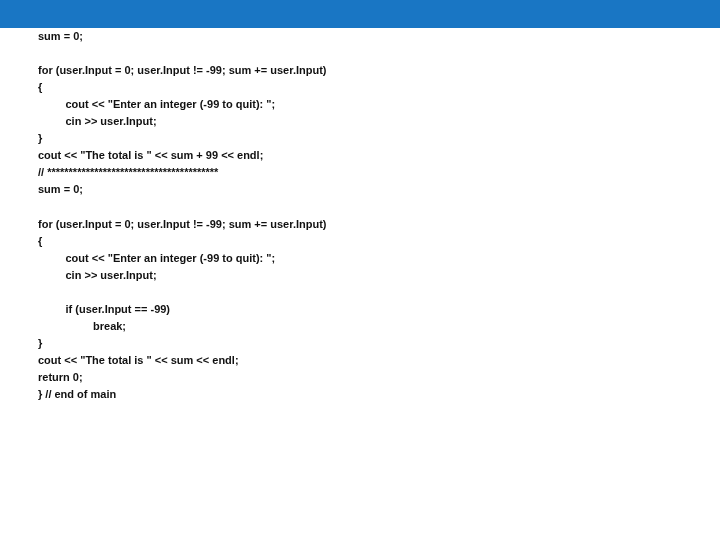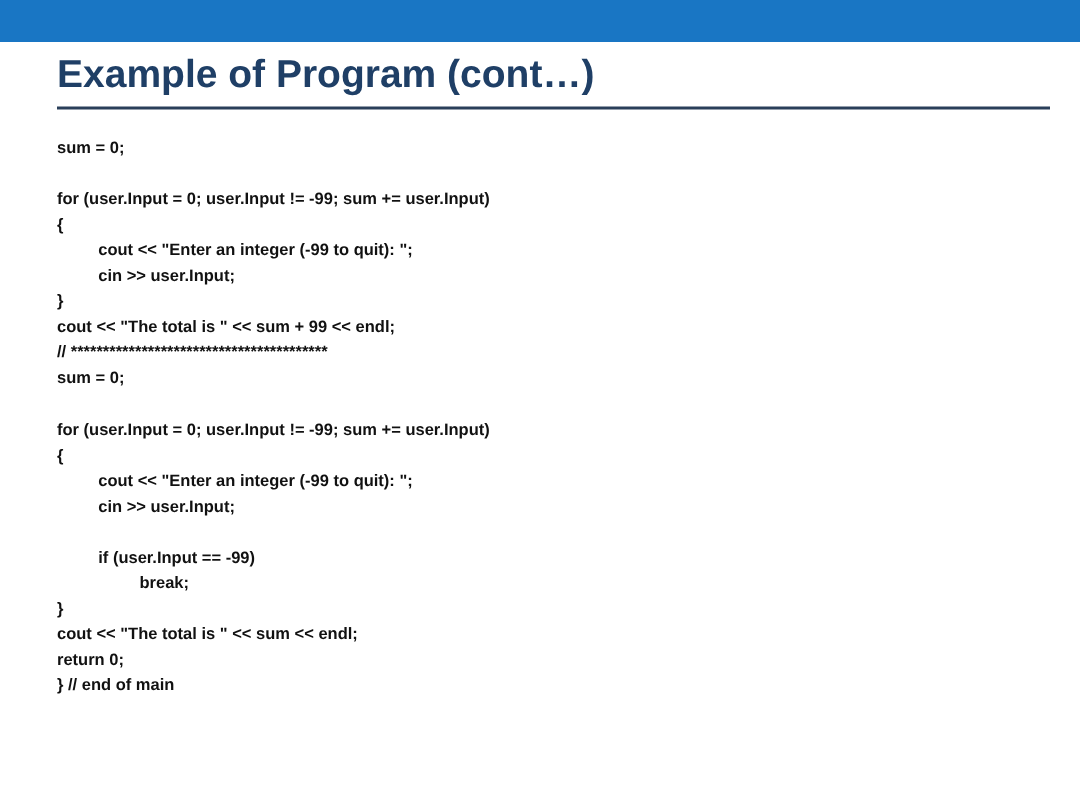--- a/index.html
+++ b/index.html
@@ -40,21 +40,20 @@
     color: #111;
     white-space: pre;
   }
 </style>
 </head>
 <body>
 
 <div class="topbar"></div>
 
 <div class="slide">
-  <div class="title">Example of Program (cont…)</div>
   <pre class="code">sum = 0;
 
 for (user.Input = 0; user.Input != -99; sum += user.Input)
 {
          cout &lt;&lt; "Enter an integer (-99 to quit): ";
          cin &gt;&gt; user.Input;
 }
 cout &lt;&lt; "The total is " &lt;&lt; sum + 99 &lt;&lt; endl;
 // ****************************************
 sum = 0;

